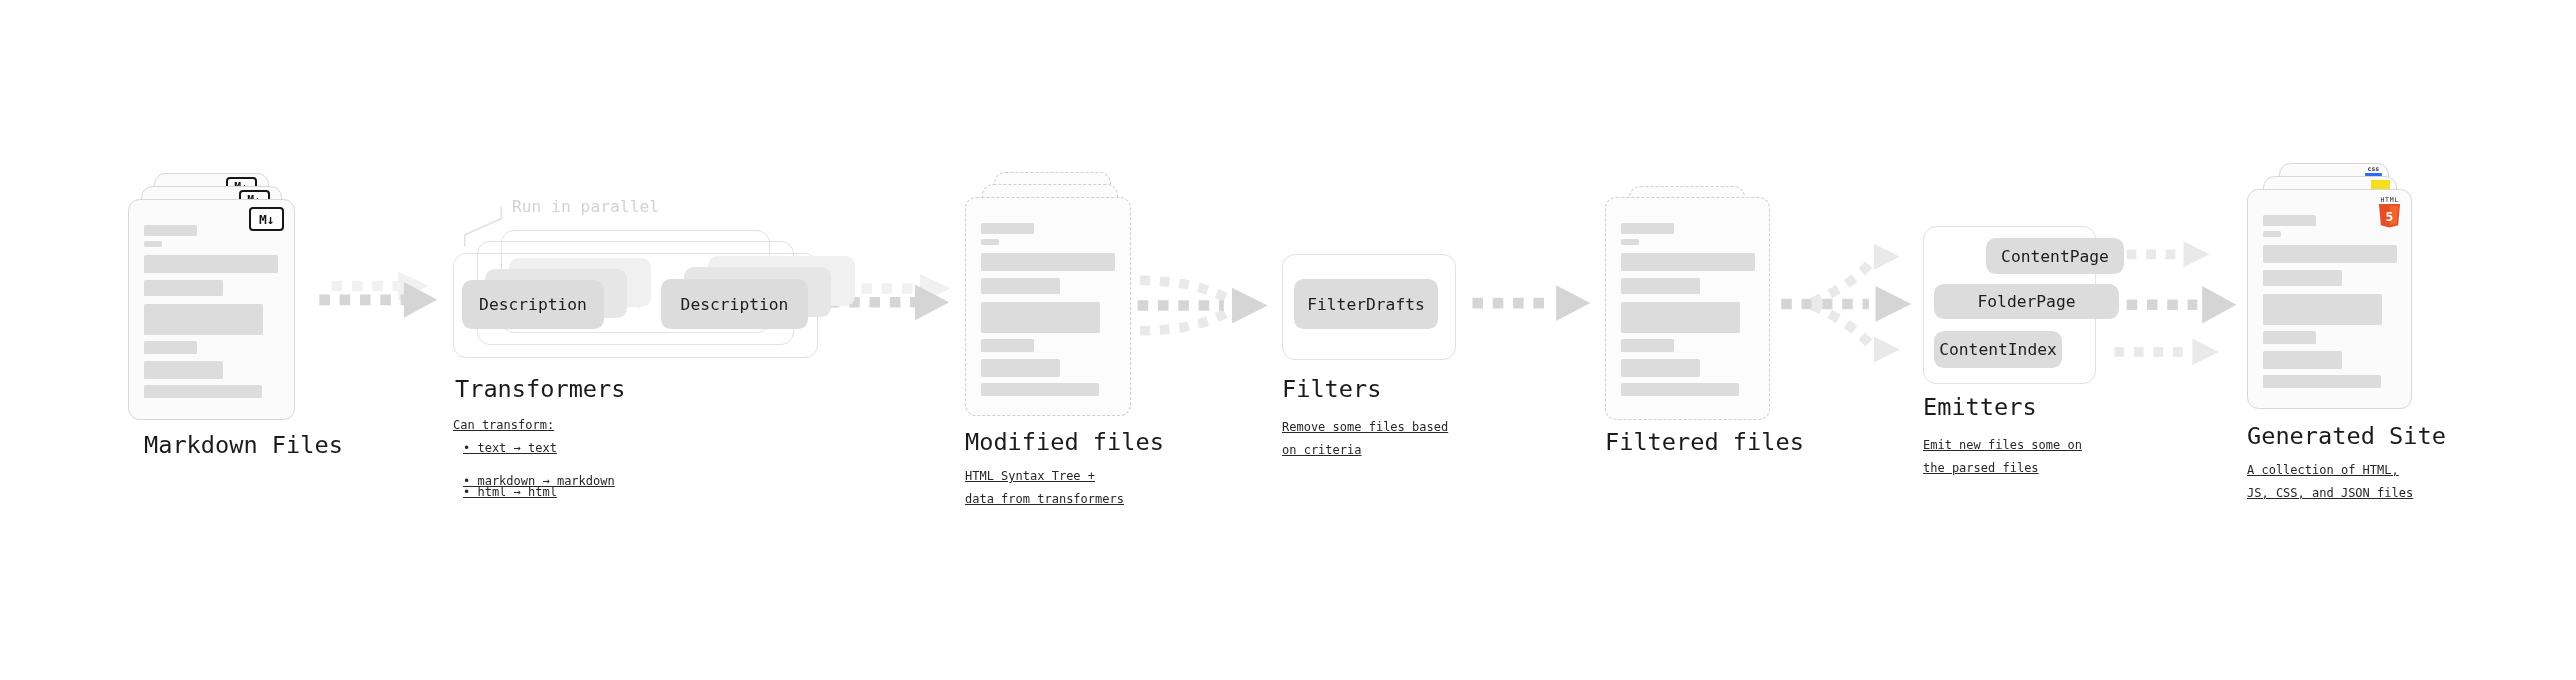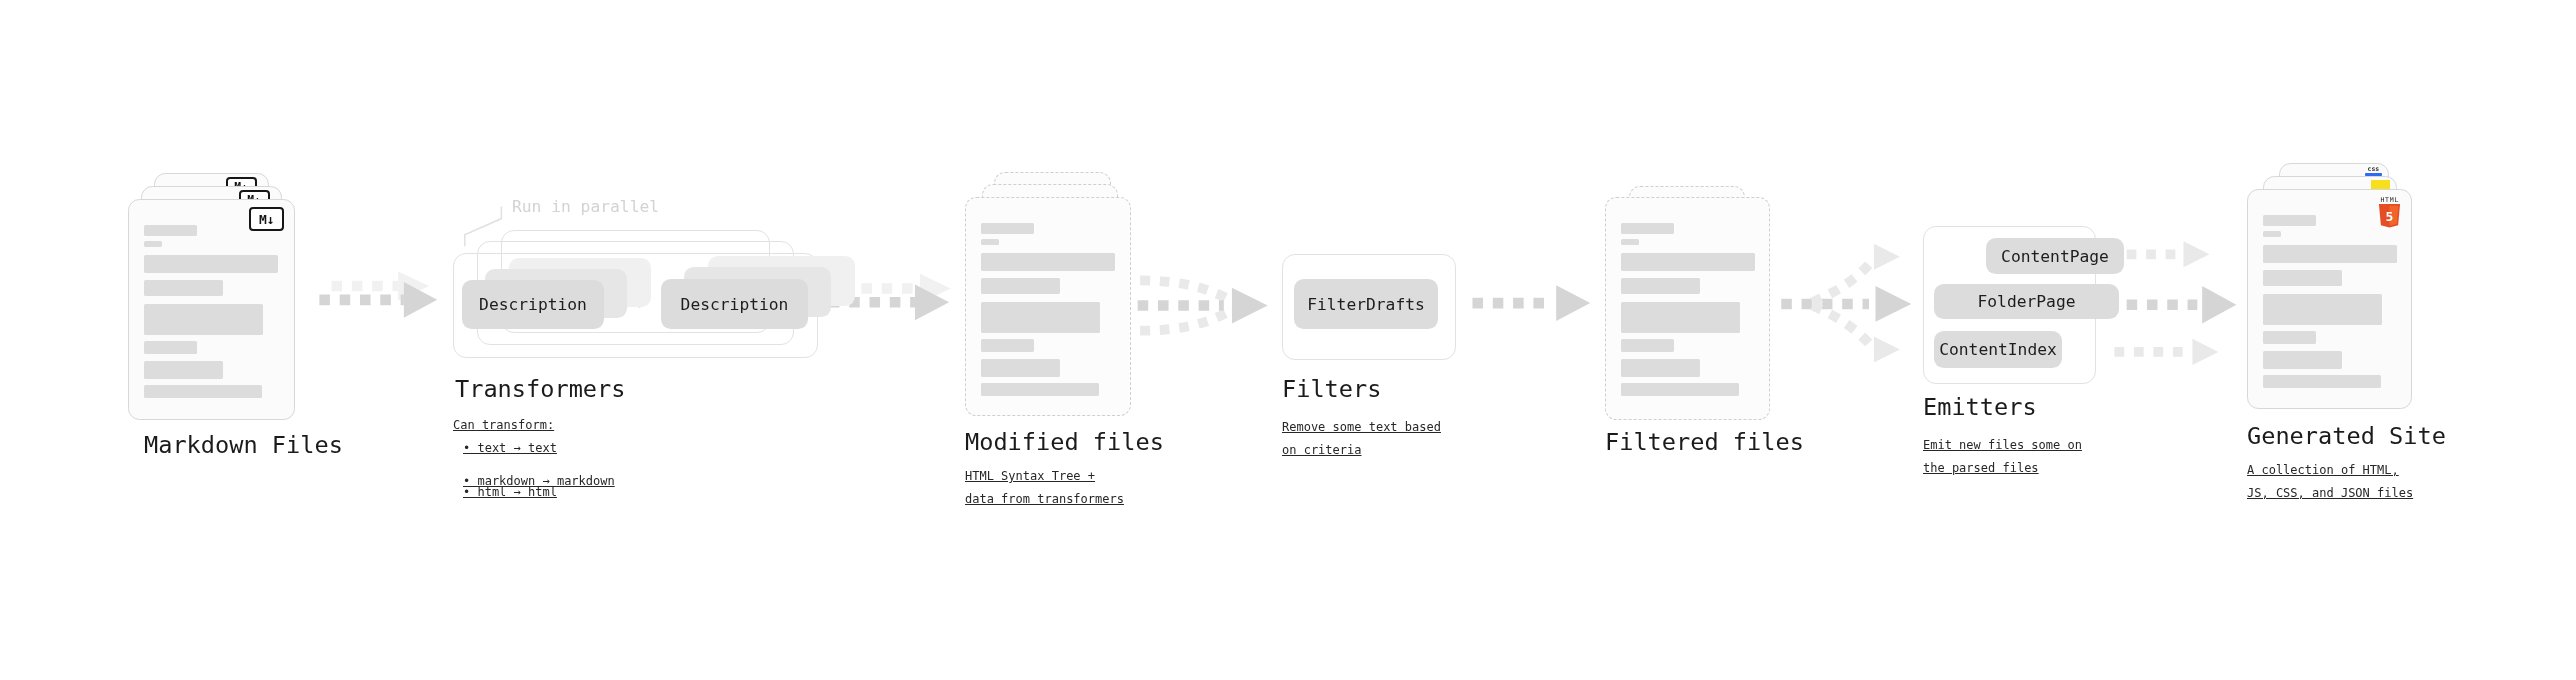--- a/index.html
+++ b/index.html
@@ -175,21 +175,21 @@
     <div class="title" style="left:965px;top:428px">Modified files</div>
     <div class="caption" style="left:965px;top:465px">HTML Syntax Tree +</div>
     <div class="caption" style="left:965px;top:488px">data from transformers</div>
   </div>
 
   
   <div class="group">
     <div class="frame" style="left:1282px;top:254px;width:174px;height:106px"></div>
     <div class="node" style="left:1294px;top:279px;width:144px;height:50px">FilterDrafts</div>
     <div class="title" style="left:1282px;top:375px">Filters</div>
-    <div class="caption" style="left:1282px;top:416px">Remove some text based</div>
+    <div class="caption" style="left:1282px;top:416px">Remove some files based</div>
     <div class="caption" style="left:1282px;top:439px">on criteria</div>
   </div>
 
   
   <div class="group">
     <div class="doc dashed" style="left:1629px;top:186px;width:116px;height:223px"></div>
     <div class="doc dashed" style="left:1605px;top:197px;width:165px;height:223px">
       <div class="bar b1"></div>
       <div class="bar b2"></div>
       <div class="bar b3"></div>

